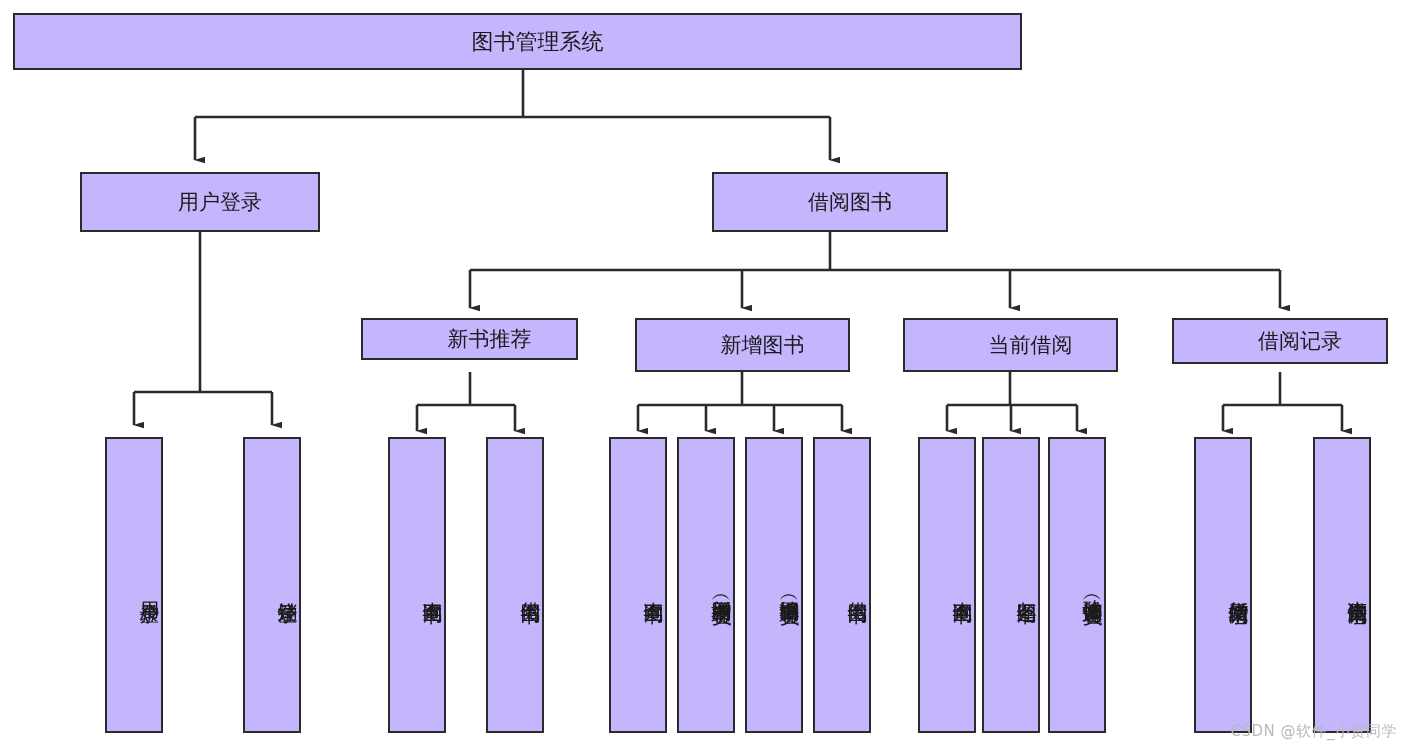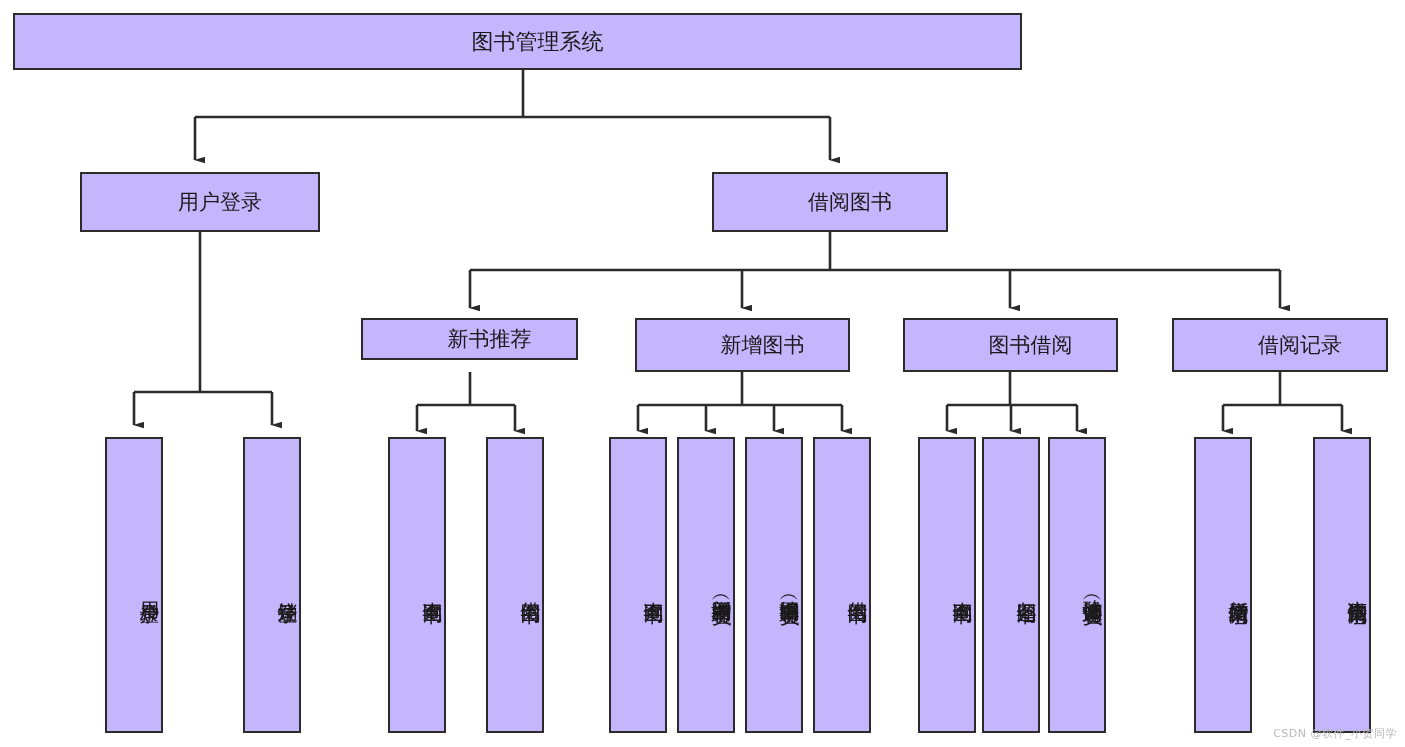--- a/index.html
+++ b/index.html
@@ -30,21 +30,21 @@
     padding-top:6px;
     align-items:flex-start;
     justify-content:center;
   }
   .node .lbl{ display:block; white-space:nowrap; }
 
   #watermark{
     position:absolute;
     right:8px;
     bottom:6px;
-    font-size:11px;
+    font-size:15px;
     color:#b9b9b9;
     letter-spacing:.5px;
     white-space:nowrap;
     pointer-events:none;
   }
 </style>
 </head>
 <body>
 
 <div id="canvas">
@@ -110,23 +110,23 @@
     <span class="lbl">借阅图书</span>
   </div>
 
   <div class="node h" style="left:361px;top:318px;width:217px;height:42px;">
     <span class="lbl">新书推荐</span>
   </div>
   <div class="node h" style="left:635px;top:318px;width:215px;height:54px;">
     <span class="lbl">新增图书</span>
   </div>
   <div class="node h" style="left:903px;top:318px;width:215px;height:54px;">
-    <span class="lbl">图书借阅</span>
+    <span class="lbl">当前借阅</span>
   </div>
-  <div class="node h" style="left:1172px;top:318px;width:216px;height:54px;">
+  <div class="node h" style="left:1172px;top:318px;width:216px;height:46px;">
     <span class="lbl">借阅记录</span>
   </div>
 
   <div class="node v" style="left:105px;top:437px;width:58px;height:296px;">
     <span class="lbl">用户登录</span>
   </div>
   <div class="node v" style="left:243px;top:437px;width:58px;height:296px;">
     <span class="lbl">注销登录</span>
   </div>
 

